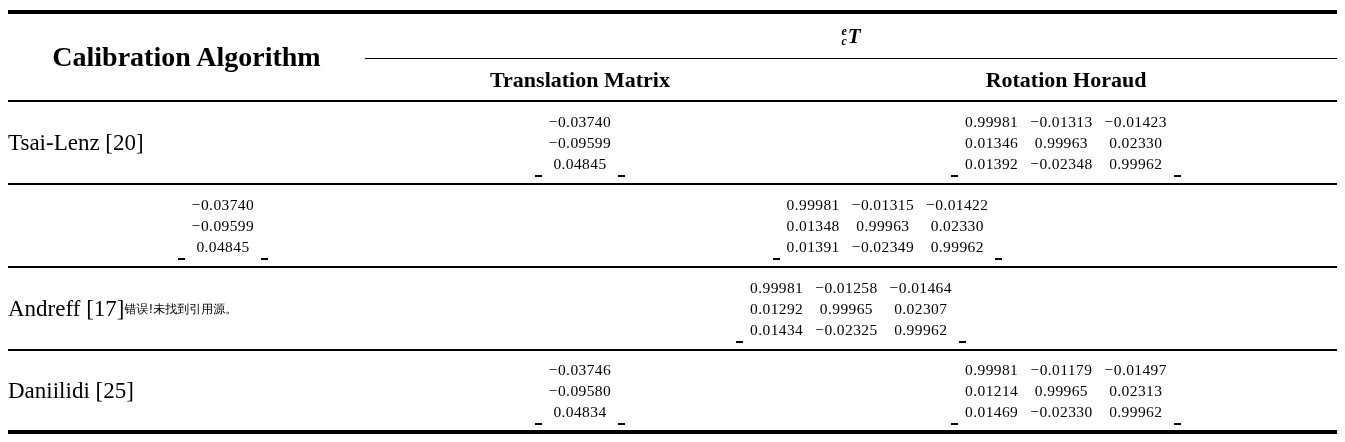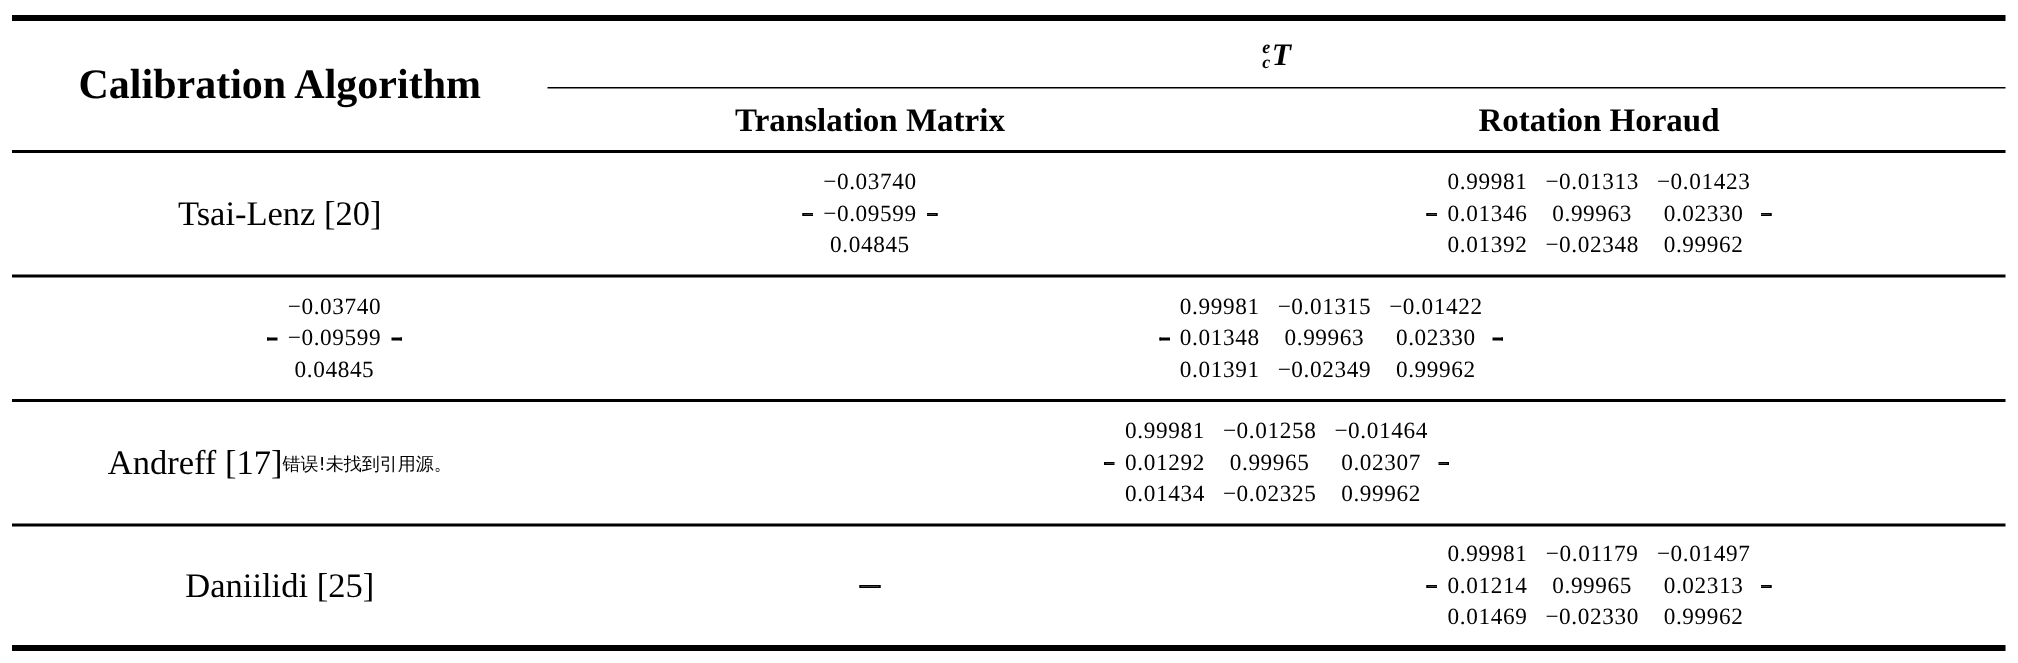--- a/index.html
+++ b/index.html
@@ -40,32 +40,32 @@
   .trow {
     display:flex; align-items:center;
     border-bottom:2px solid #000;
     min-height:83px;
     box-sizing:border-box;
     padding:4px 0;
   }
   .trow:last-child { border-bottom:4px solid #000; }
   .cell-algo {
     width:357px; flex:0 0 357px;
-    display:flex; align-items:center; justify-content:center;
+    display:flex; align-items:center; 
     font-size:23px;
   }
   .cell-algo sup.err {
     font-size:12px;
     font-family:"DejaVu Sans", sans-serif;
     vertical-align:super;
     line-height:0;
   }
   .cell-trans { width:430px; flex:0 0 430px; display:flex; justify-content:center; }
   .cell-rot { flex:1 1 auto; display:flex; justify-content:center; }
-  .matrix { display:inline-flex; align-items:center; }
+  .matrix { display:inline-flex; align-items:flex-end; }
   .br { width:6px; flex:0 0 6px; }
   .br-l { border-left:1.6px solid #000; border-top:1.6px solid #000; border-bottom:1.6px solid #000; }
   .br-r { border-right:1.6px solid #000; border-top:1.6px solid #000; border-bottom:1.6px solid #000; }
   .mgrid {
     display:grid;
     padding:3px 7px;
     row-gap:1px;
     font-size:15.5px;
     line-height:20px;
     letter-spacing:0.4px;
@@ -190,20 +190,25 @@
   </div>
 
   <div class="trow">
     <div class="cell-algo">
       <span>Daniilidi [25]</span>
           <sup class="err"></sup>
     </div>
     <div class="cell-trans">
       <span class="matrix">
         <span class="br br-l"></span>
+        <span class="mgrid g1">
+          <span>−0.03746</span>
+          <span>−0.09580</span>
+          <span>0.04834</span>
+        </span>
         <span class="br br-r"></span>
       </span>
     </div>
     <div class="cell-rot">
       <span class="matrix">
         <span class="br br-l"></span>
         <span class="mgrid g3">
           <span>0.99981</span>
           <span>−0.01179</span>
           <span>−0.01497</span>

